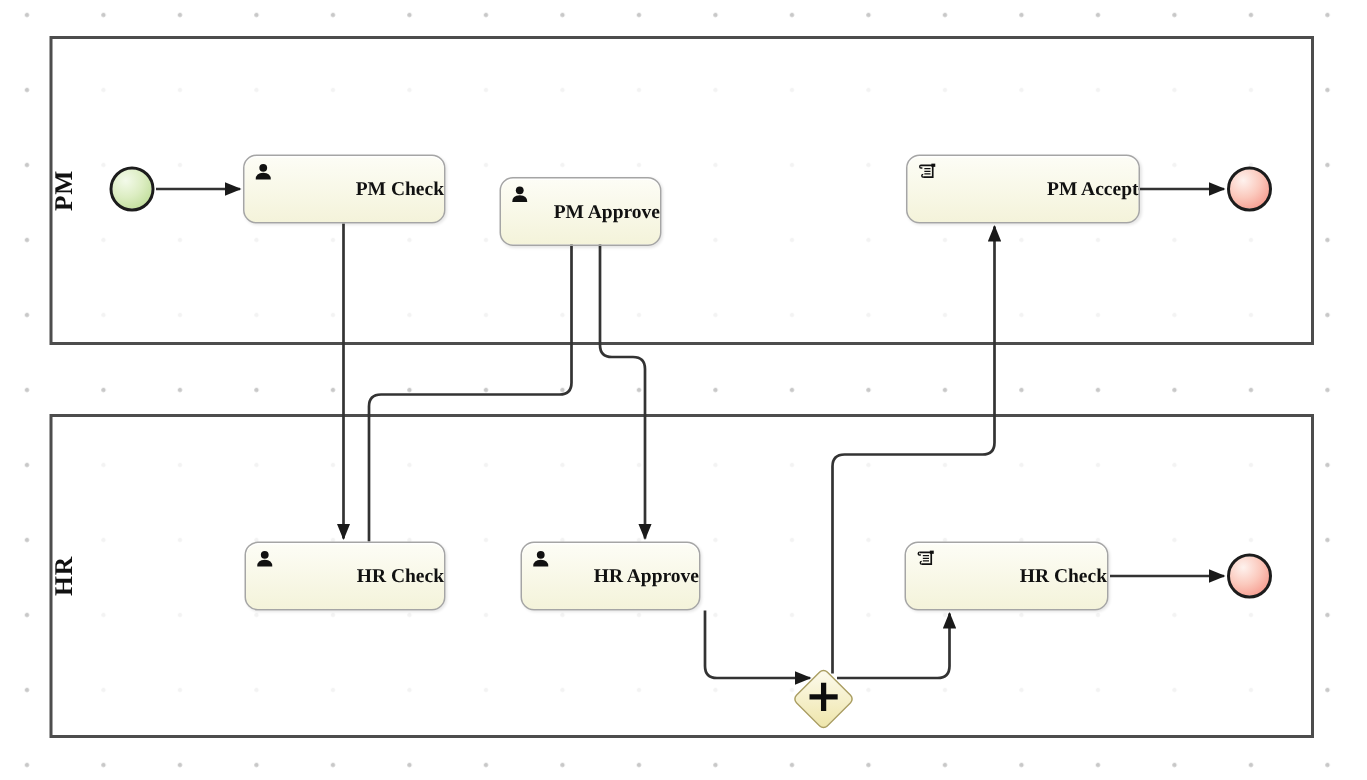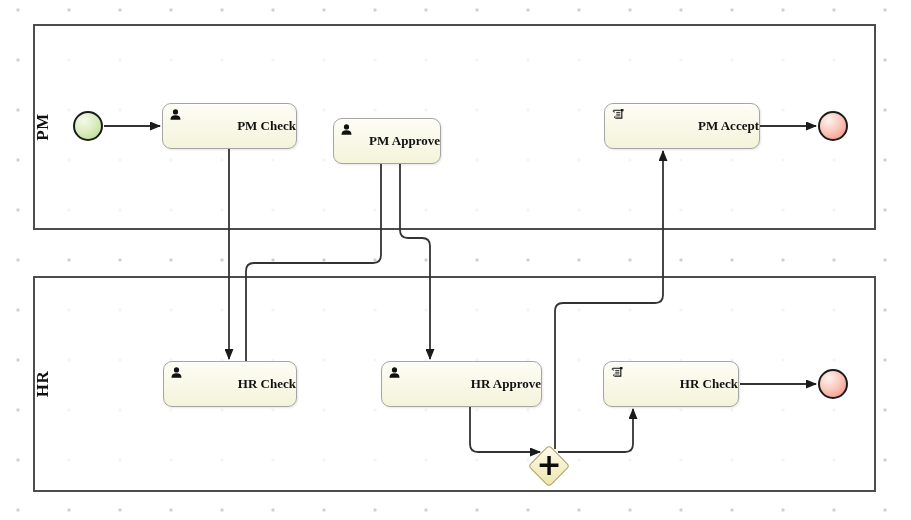--- a/index.html
+++ b/index.html
@@ -42,21 +42,21 @@
     display:flex;align-items:center;justify-content:flex-end;
   }
   .task .task-label{
     font:bold 13px "Liberation Serif", serif;color:var(--text);white-space:nowrap;padding-left:8px;
   }
   .task .icon{position:absolute;left:6px;top:4px;line-height:0;}
   #task-pm-check  {left:162px;top:103px;width:135px;}
   #task-pm-approve{left:333px;top:118px;width:108px;}
   #task-pm-accept {left:604px;top:103px;width:156px;}
   #task-hr-check  {left:163px;top:361px;width:134px;}
-  #task-hr-approve{left:381px;top:361px;width:161px;}
+  #task-hr-approve{left:347px;top:361px;width:120px;}
   #task-hr-accept {left:603px;top:361px;width:136px;}
   .event{
     position:absolute;z-index:3;width:30px;height:30px;border-radius:50%;
     border:2px solid var(--event-border);
   }
   #ev-start{left:73px;top:111px;
     background:radial-gradient(circle at 34% 28%, #f3faea 0%, #dcedc2 45%, var(--start-fill) 100%);}
   #ev-end-pm{left:818px;top:111px;}
   #ev-end-hr{left:818px;top:369px;}
   .event.end{background:radial-gradient(circle at 34% 28%, #fef2ee 0%, #fbc9bd 45%, var(--end-fill) 100%);}

